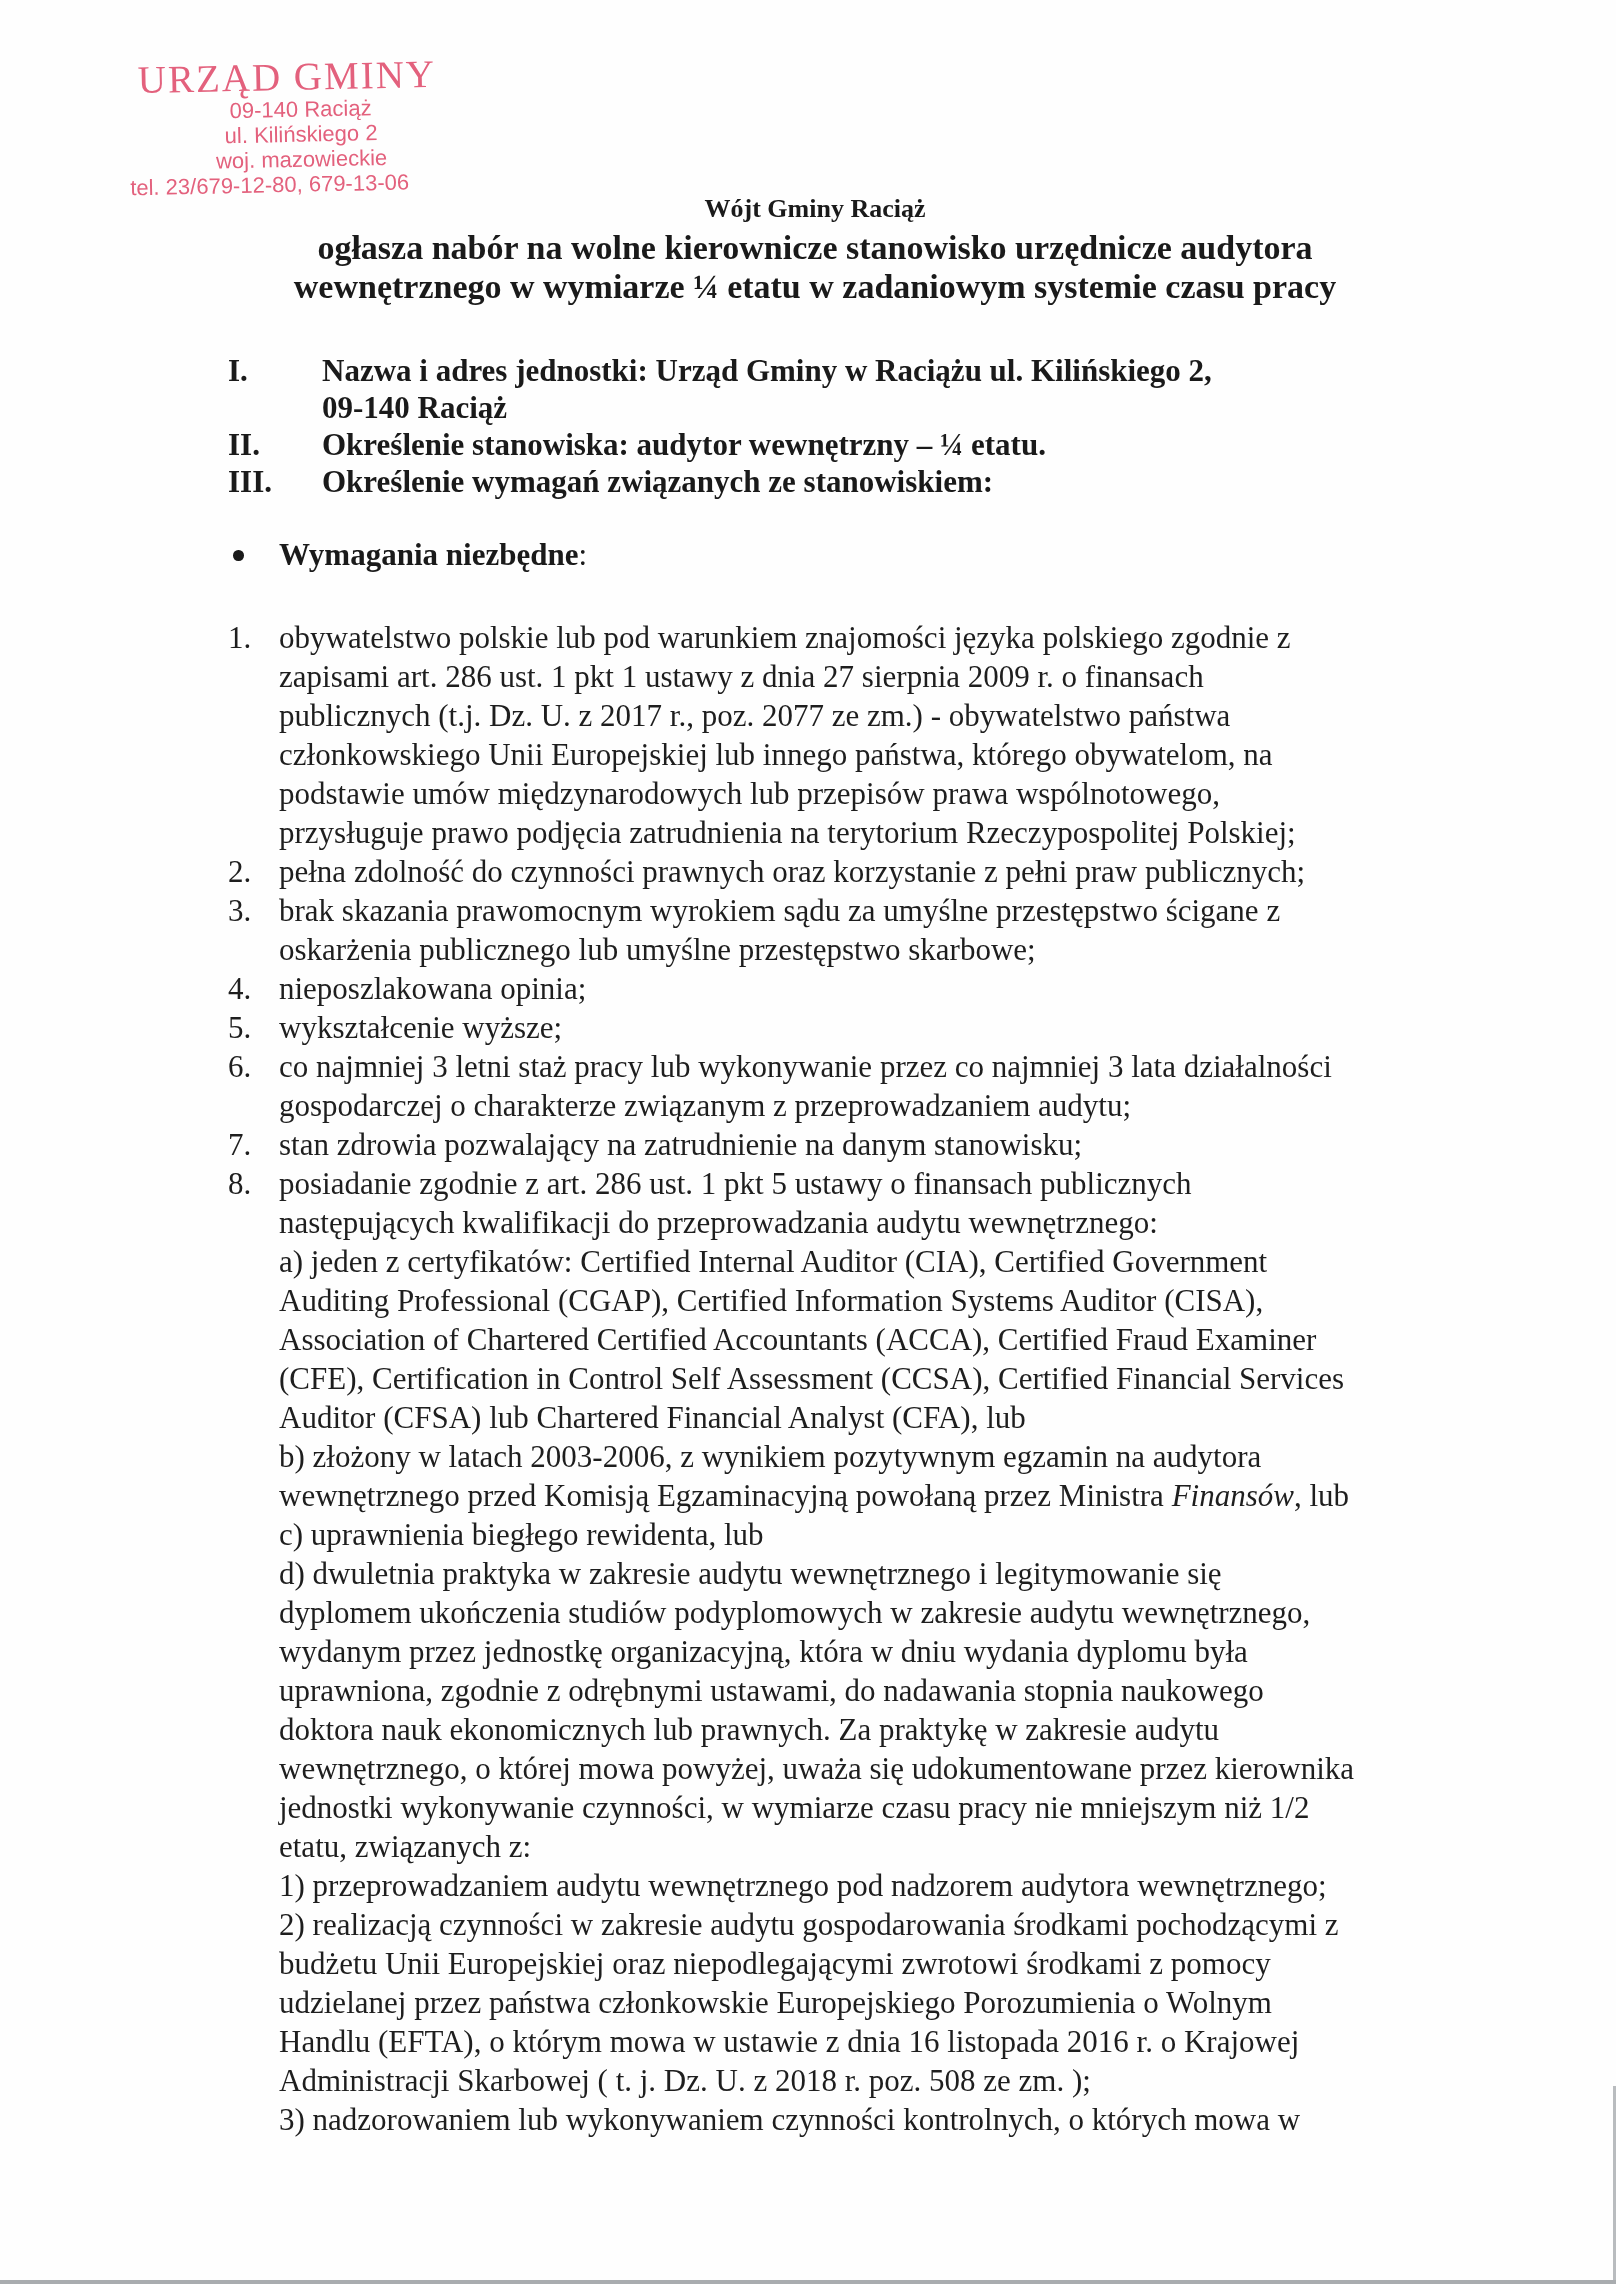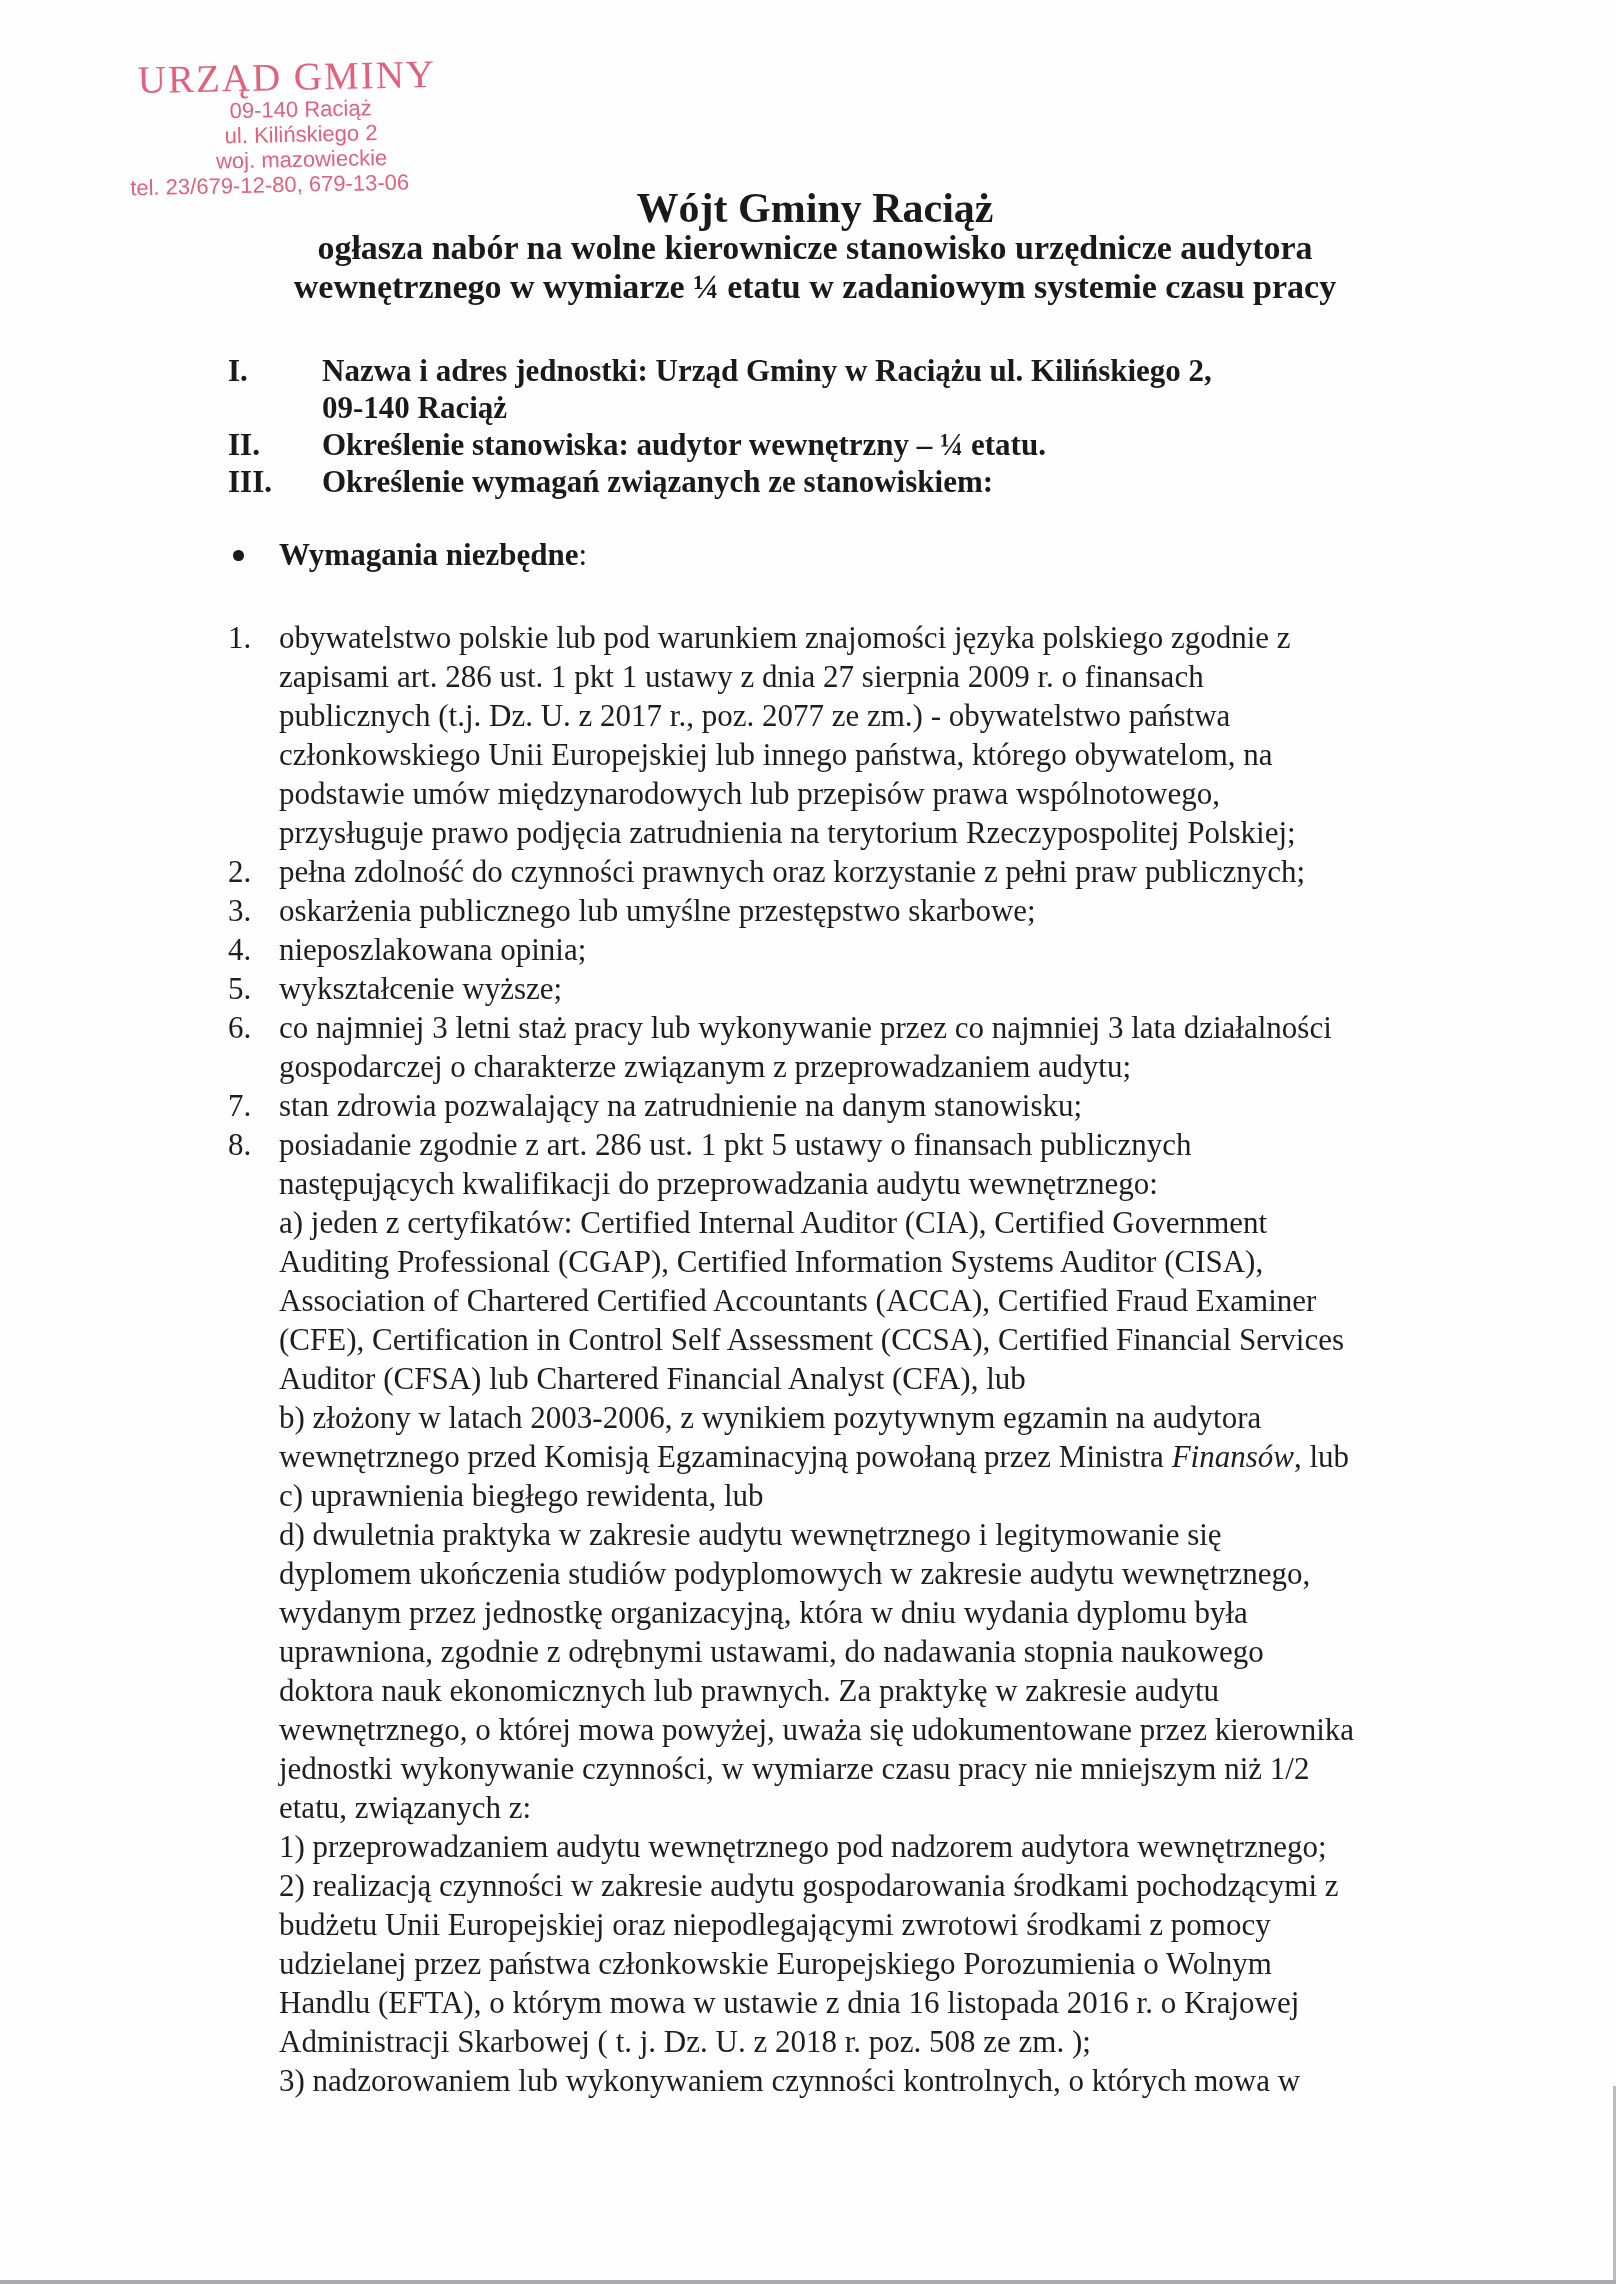--- a/index.html
+++ b/index.html
@@ -9,21 +9,21 @@
     .scan-edge-bottom { position: absolute; left: 0; bottom: 0; width: 1617px; height: 3.9px; background: #a9acaf; }
 
     
     .stamp { position: absolute; left: 143px; top: 60px; width: 313px; color: #e3617d; transform: rotate(-1.2deg); transform-origin: left top; text-align: center; font-family: "Liberation Sans", sans-serif; }
     .stamp .s-title { font-family: "Liberation Serif", serif; font-size: 39px; letter-spacing: 2px; line-height: 40px; margin-left: -26px; }
     .stamp .s-line { font-size: 22px; line-height: 25px; }
     .stamp .s-tel { font-size: 22px; line-height: 25px; margin-left: -65px; white-space: nowrap; }
 
     
     .title-block { position: absolute; left: 196px; top: 189px; width: 1238px; text-align: center; font-family: "Liberation Serif", serif; font-weight: bold; color: #1a1a1a; }
-    .title-block .t1 { font-size: 42px; line-height: 39px; height: 39px; }
+    .title-block .t1 { font-size: 26px; line-height: 39px; height: 39px; }
     .title-block .t2 { font-size: 34px; line-height: 39px; height: 39px; text-align: center; }
 
     
     .roman { position: absolute; left: 228px; font-family: "Liberation Serif", serif; font-weight: bold; font-size: 31px; color: #1a1a1a; line-height: 37px; }
     .roman-row { position: relative; height: 37px; }
     .roman-num { position: absolute; left: 0; top: 0; }
     .roman-text { position: absolute; left: 94px; top: 0; white-space: nowrap; }
 
     
     .bullet-head { position: absolute; left: 228px; top: 536px; font-family: "Liberation Serif", serif; font-size: 31px; line-height: 37px; color: #1a1a1a; }
@@ -88,20 +88,21 @@
       <span class="line">członkowskiego Unii Europejskiej lub innego państwa, którego obywatelom, na</span>
       <span class="line">podstawie umów międzynarodowych lub przepisów prawa wspólnotowego,</span>
       <span class="line">przysługuje prawo podjęcia zatrudnienia na terytorium Rzeczypospolitej Polskiej;</span>
     </div>
     <div class="item">
       <span class="item-num">2.</span>
       <span class="line">pełna zdolność do czynności prawnych oraz korzystanie z pełni praw publicznych;</span>
     </div>
     <div class="item">
       <span class="item-num">3.</span>
+      <span class="line">brak skazania prawomocnym wyrokiem sądu za umyślne przestępstwo ścigane z</span>
       <span class="line">oskarżenia publicznego lub umyślne przestępstwo skarbowe;</span>
     </div>
     <div class="item">
       <span class="item-num">4.</span>
       <span class="line">nieposzlakowana opinia;</span>
     </div>
     <div class="item">
       <span class="item-num">5.</span>
       <span class="line">wykształcenie wyższe;</span>
     </div>

